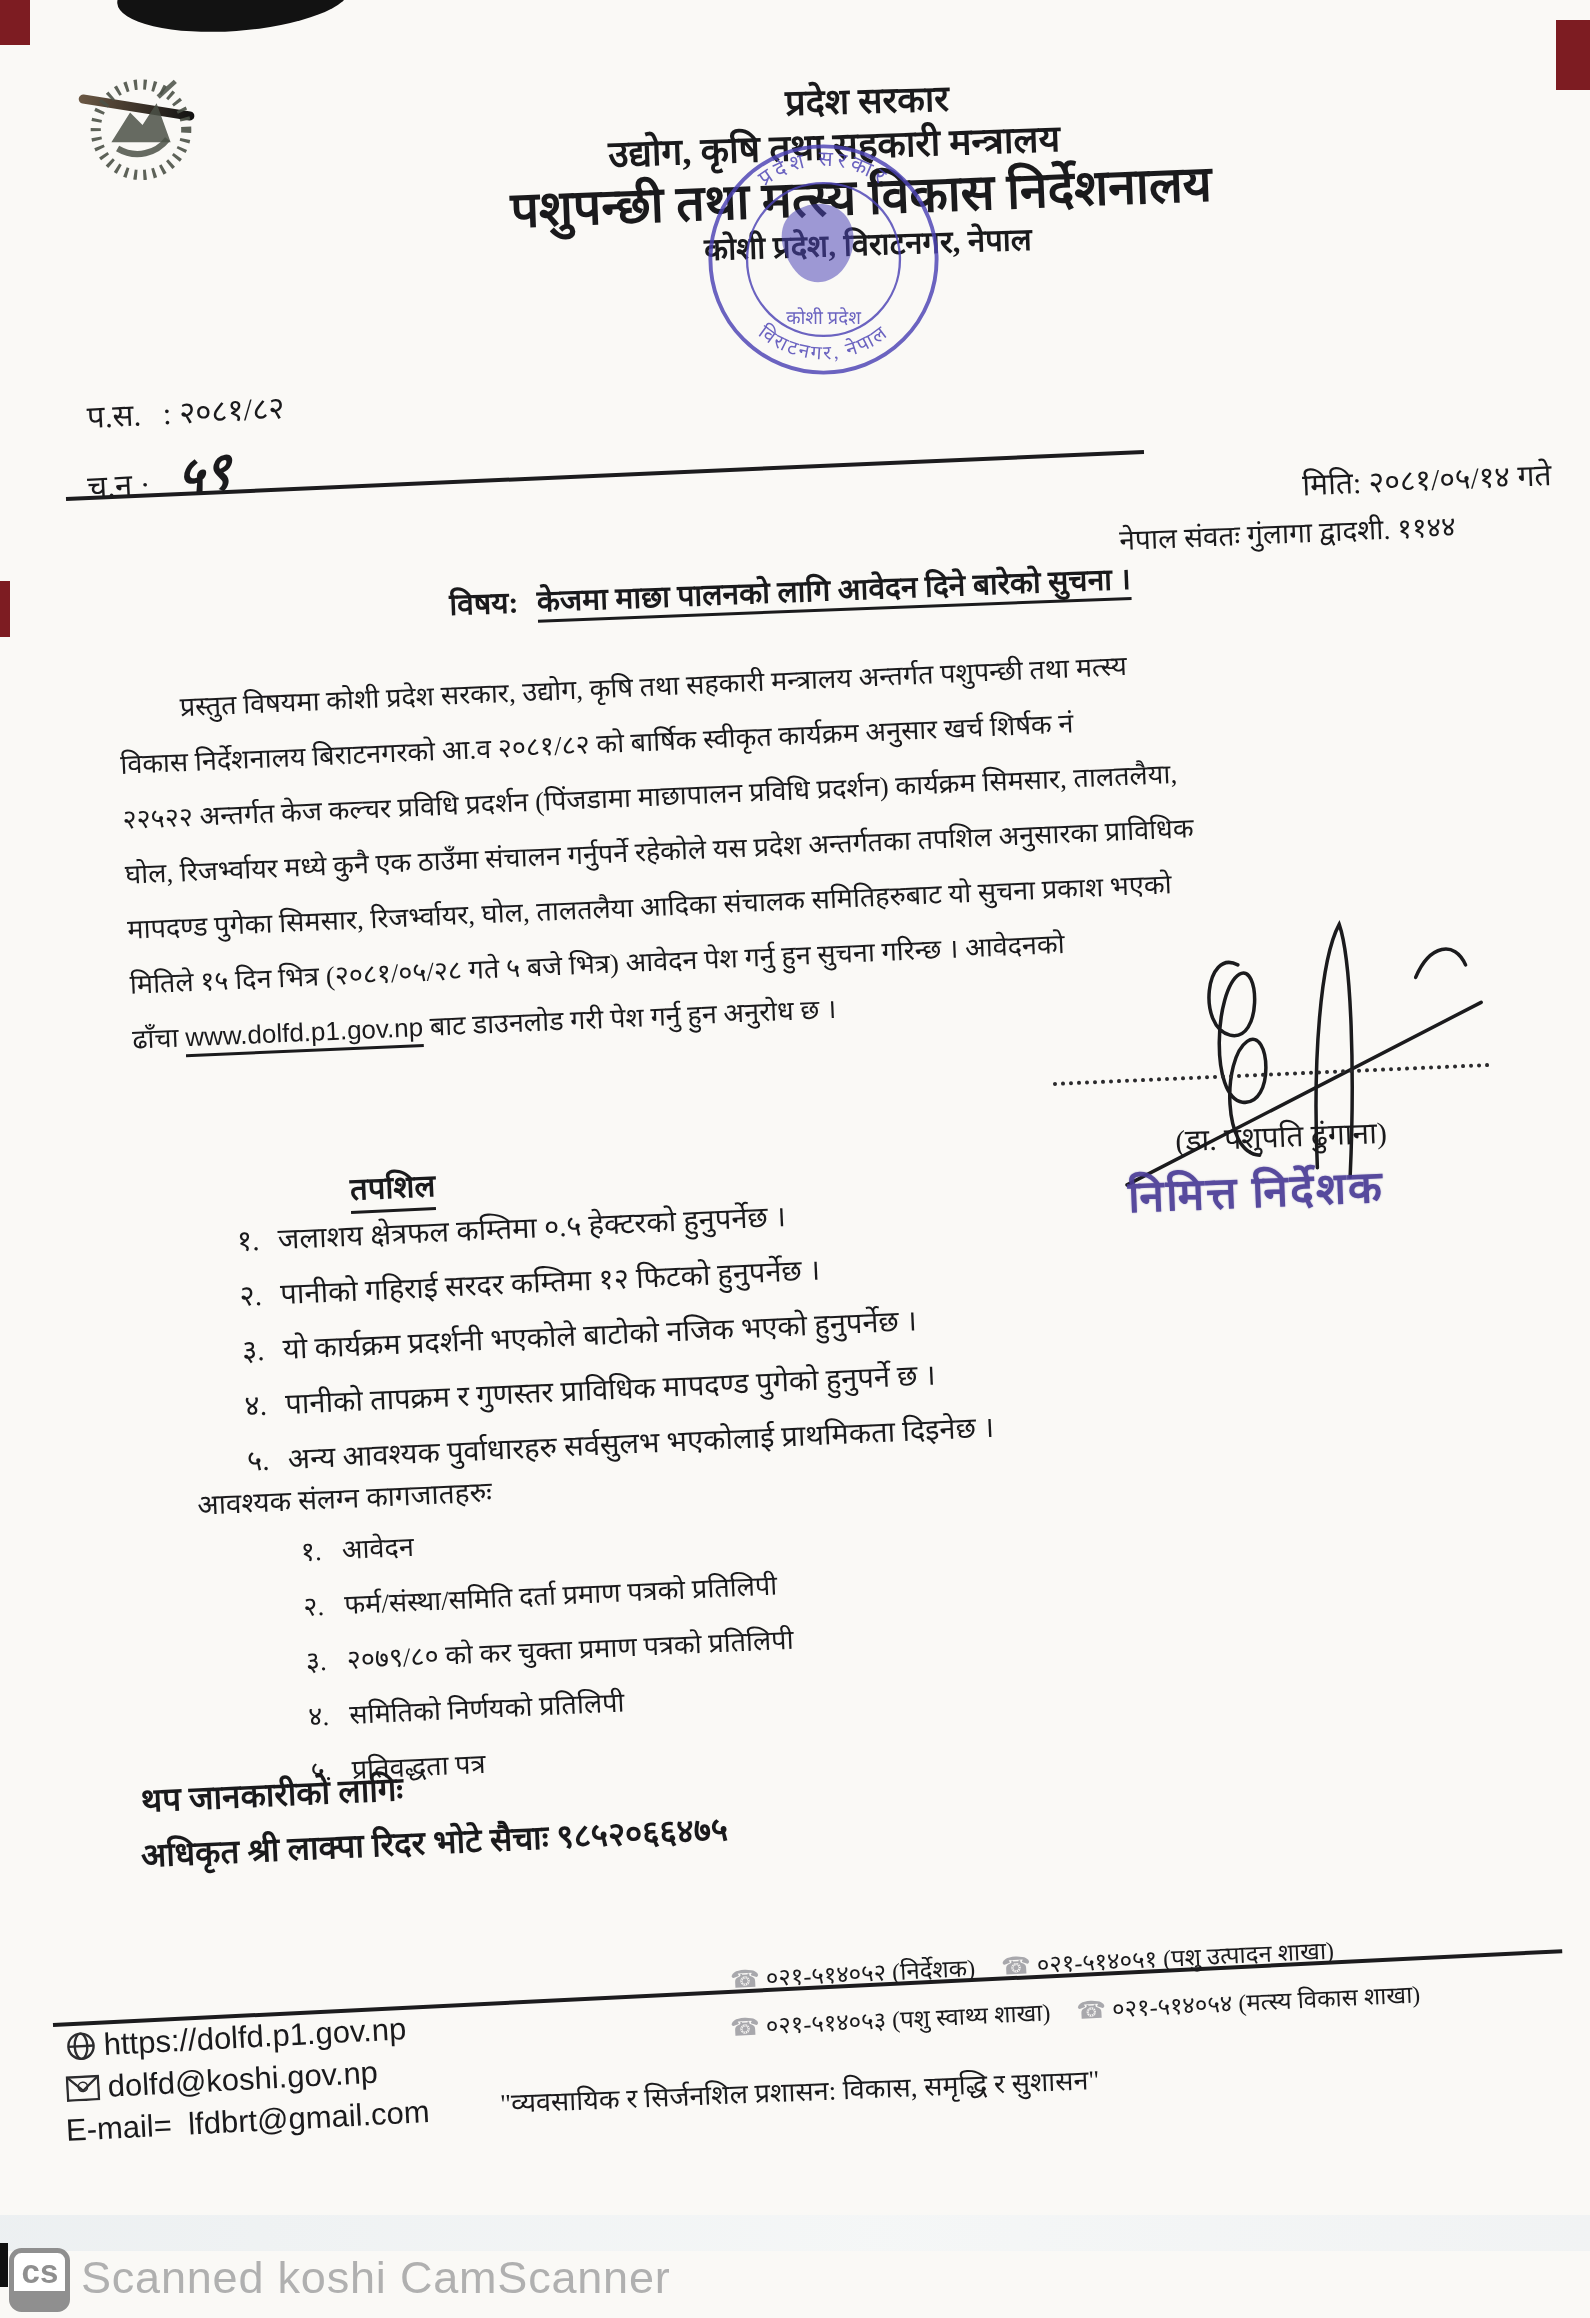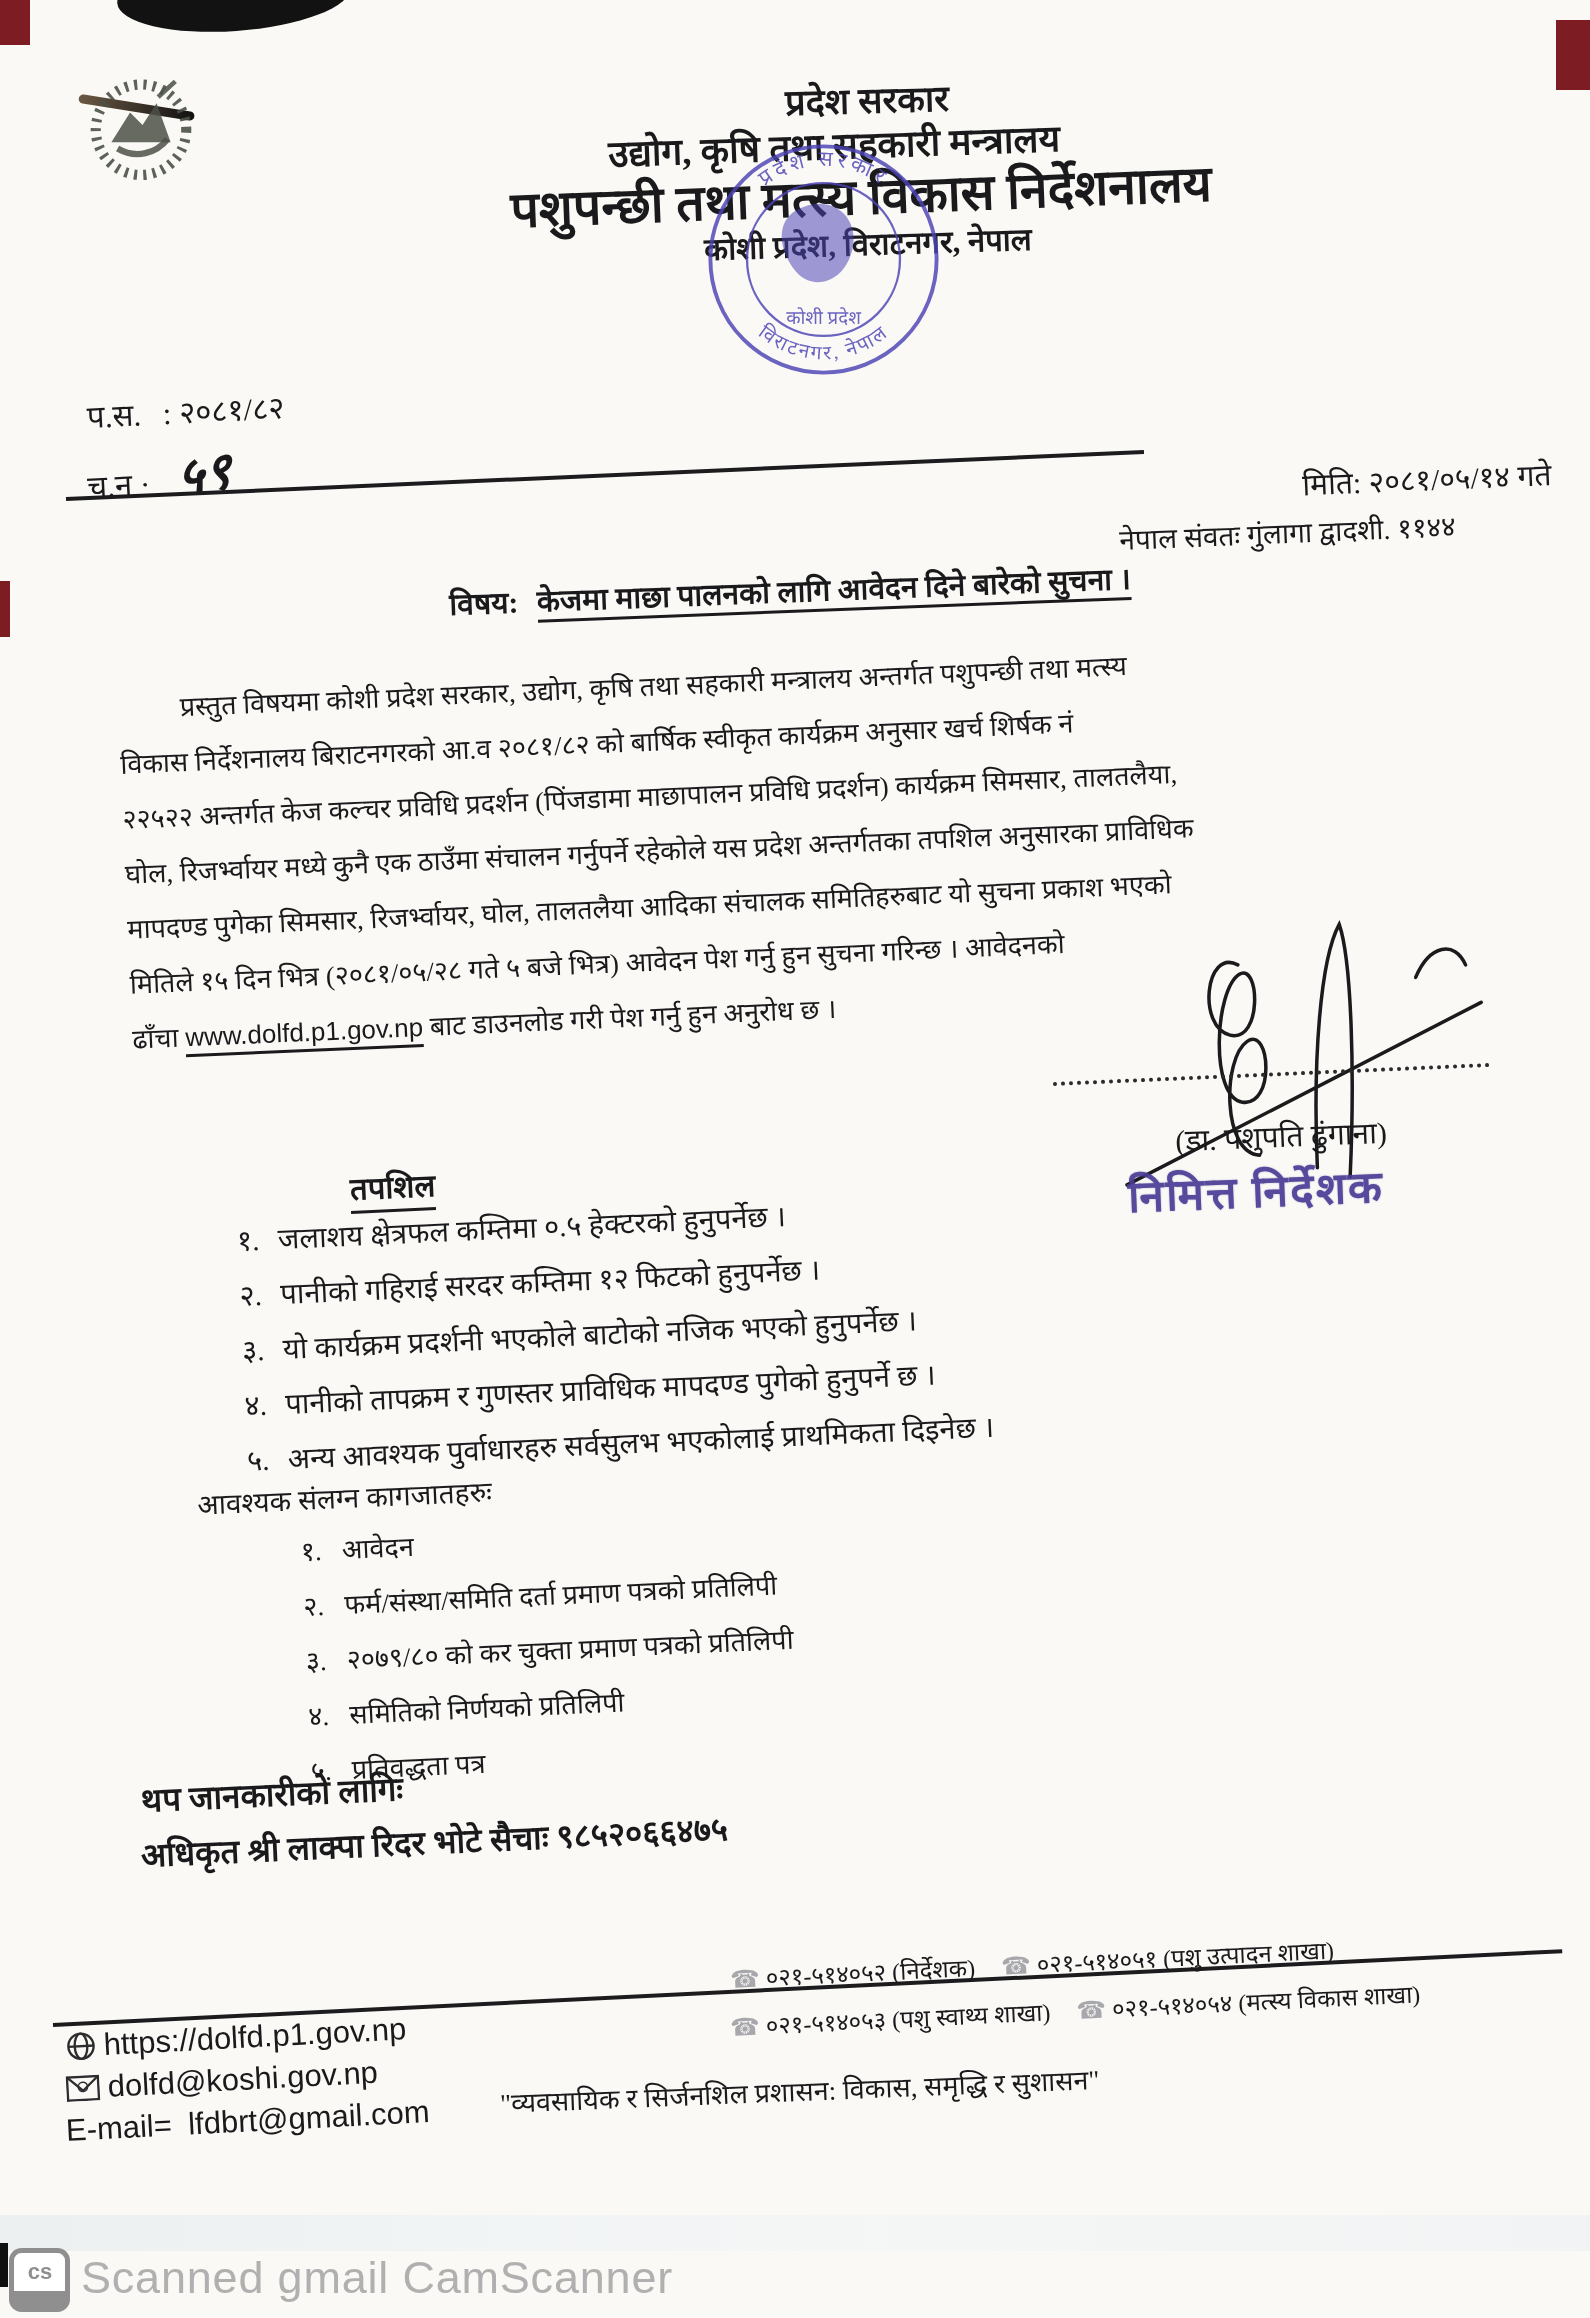--- a/index.html
+++ b/index.html
@@ -183,20 +183,20 @@
       <span style="margin-left:7.8px;">lfdbrt@gmail.com</span>
     </div>
 
     <div class="abs line" style="left:500px;top:2084px;font-size:27px;transform:rotate(-2.3deg);transform-origin:left center;">"व्यवसायिक र सिर्जनशिल प्रशासन: विकास,  समृद्धि र सुशासन"</div>
   </div>
 
   <div>
     <div class="abs" style="left:0;top:2215px;width:1590px;height:36px;background:linear-gradient(90deg,#e8edf0,#f3f6f7 55%,#eef1f3);opacity:.75;"></div>
     <div class="abs" style="left:0;top:2243px;width:7.8px;height:44px;background:#101010;"></div>
     <div class="abs" style="left:9.4px;top:2248px;width:61px;height:64px;border:5.5px solid #8f8f8f;border-radius:12.5px;background:#fff;box-sizing:border-box;">
-      <div class="lat bold" style="text-align:center;font-size:22px;color:#8f8f8f;line-height:37px;">cs</div>
+      <div class="lat bold" style="text-align:center;font-size:33px;color:#8f8f8f;line-height:37px;">cs</div>
       <div style="position:absolute;left:0;right:0;bottom:0;height:15.6px;background:#8f8f8f;border-radius:0 0 4.7px 4.7px;"></div>
     </div>
-    <div class="abs line lat" style="left:81px;top:2252px;font-size:45px;color:#b0b0b0;letter-spacing:0.8px;">Scanned gmail CamScanner</div>
+    <div class="abs line lat" style="left:81px;top:2252px;font-size:45px;color:#b0b0b0;letter-spacing:0.8px;">Scanned koshi CamScanner</div>
   </div>
 
 </div>
 
 
 </body></html>

